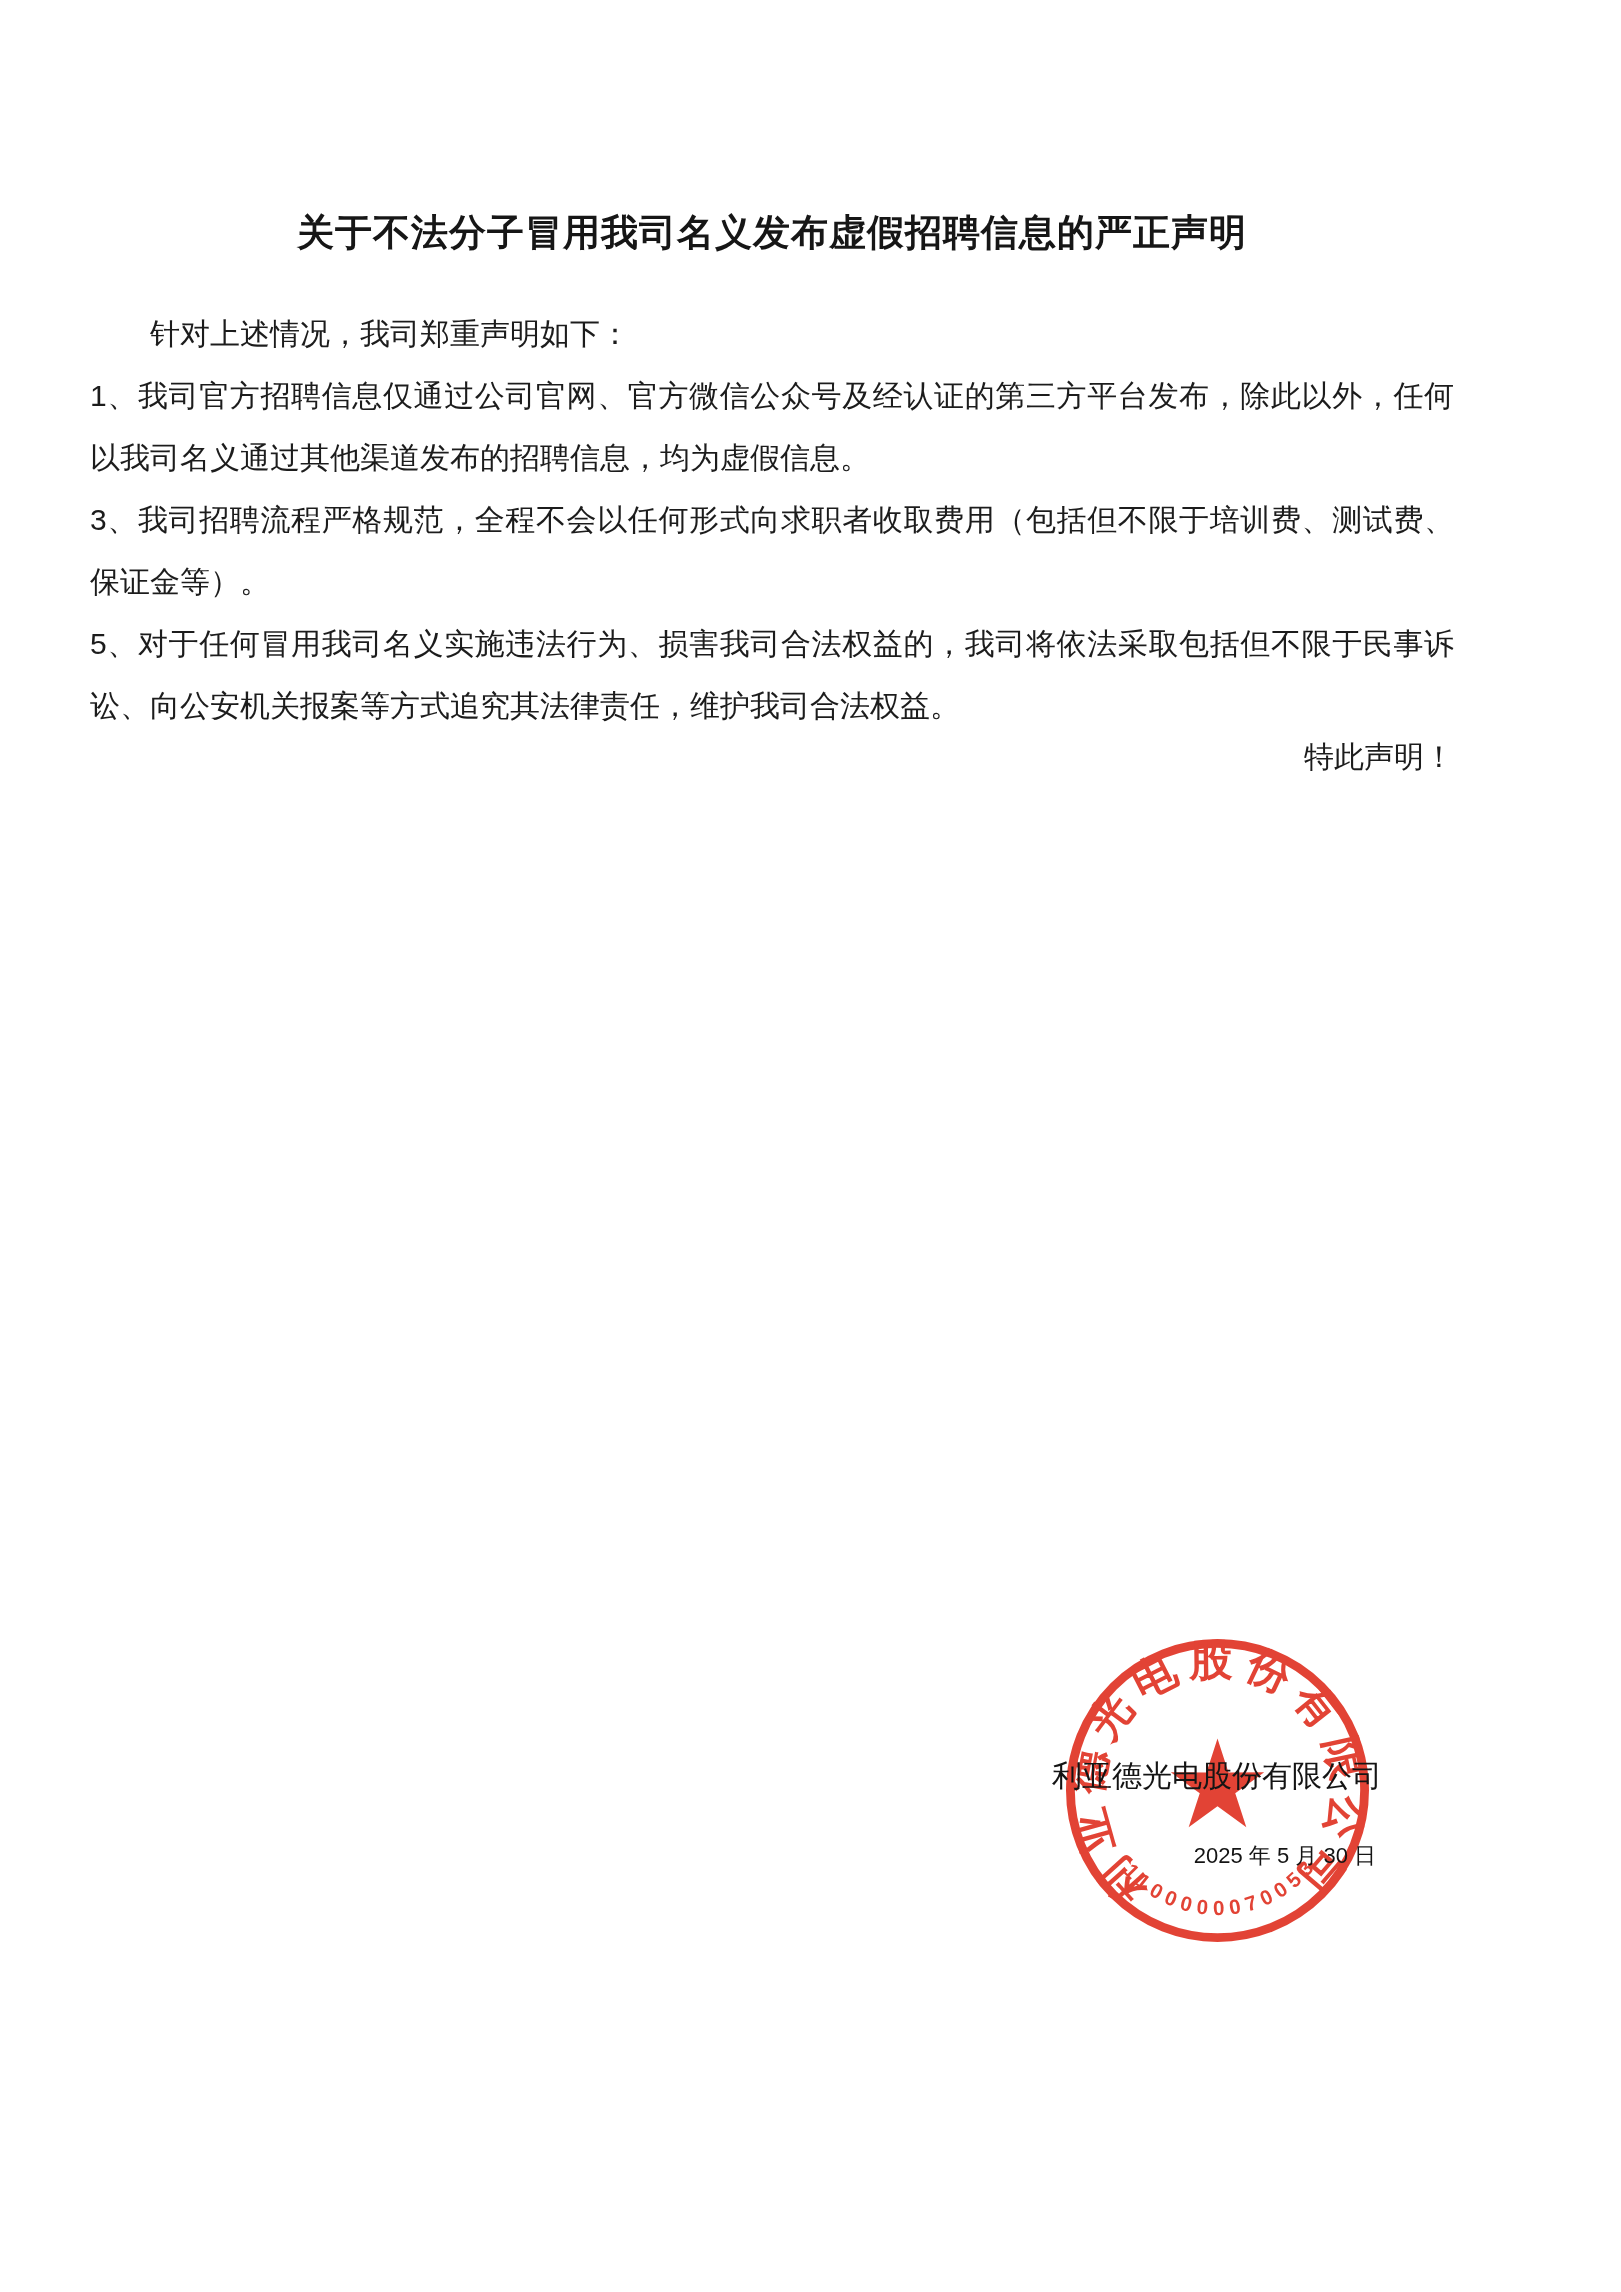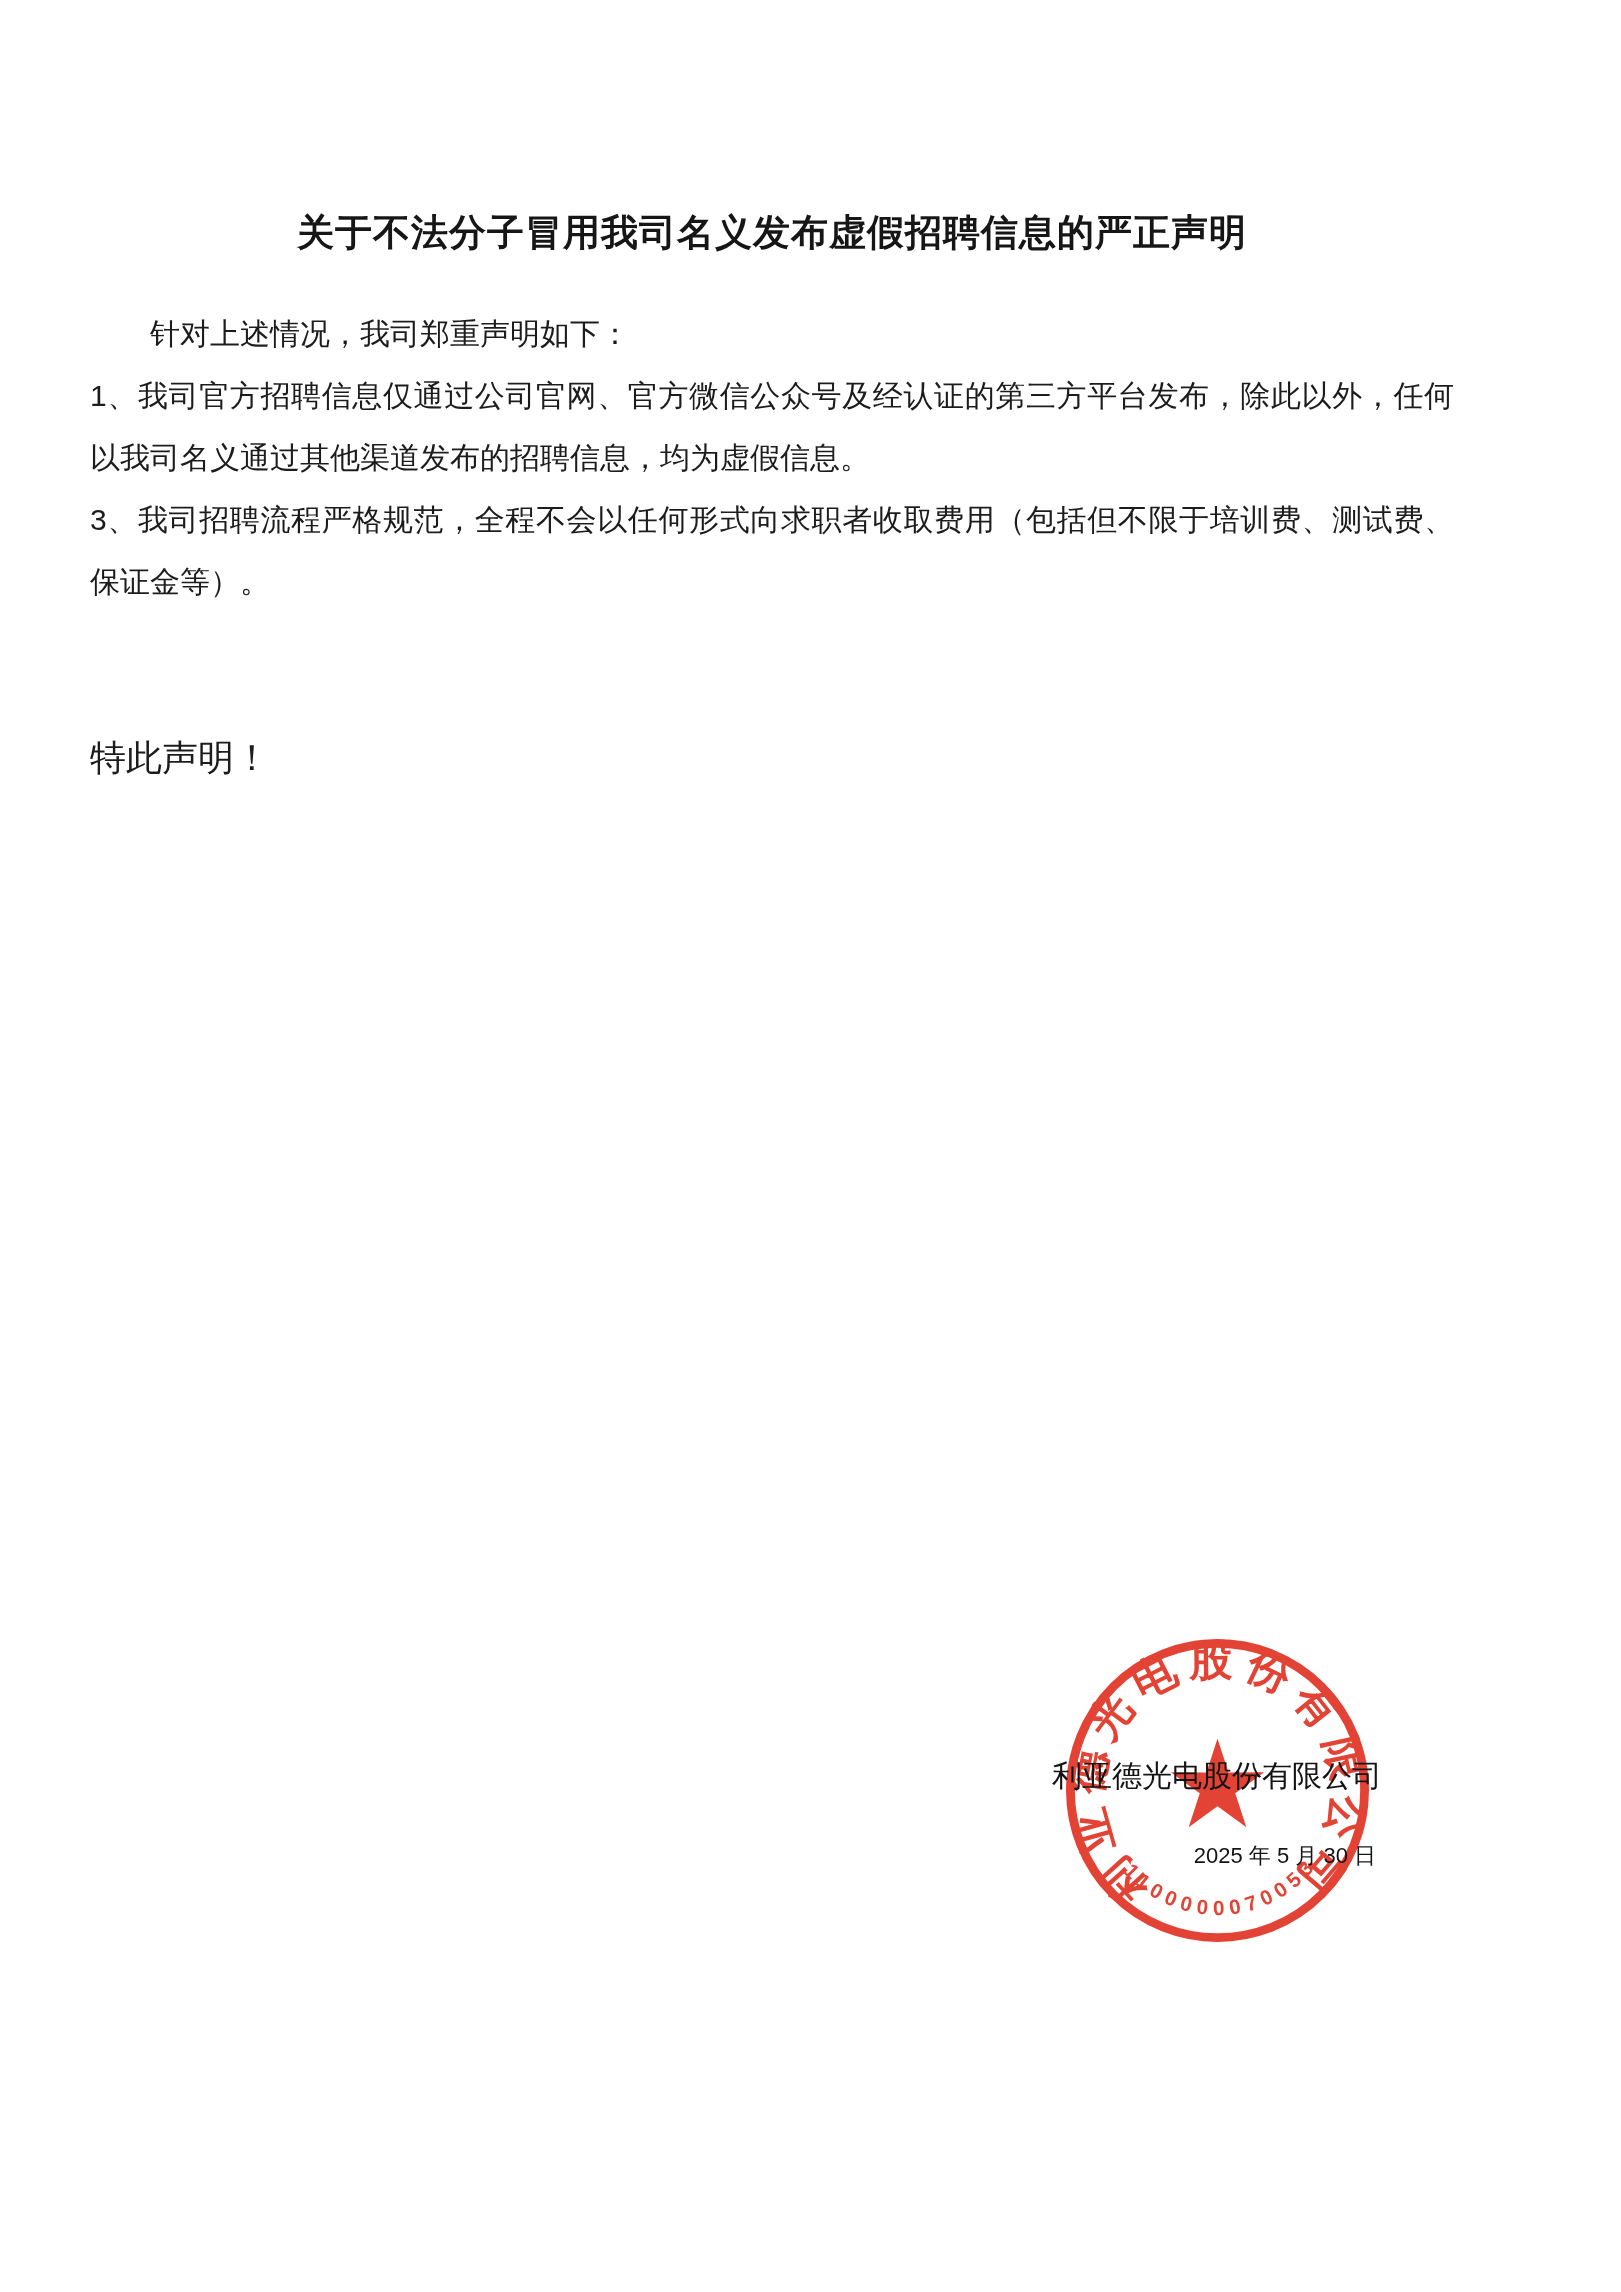--- a/index.html
+++ b/index.html
@@ -33,23 +33,23 @@
     line-height: 62px;
     text-align: justify;
   }
   .doc-body p {
     margin: 0;
   }
   .doc-body p.indent {
     text-indent: 2em;
   }
   .closing {
-    margin-top: 125px;
-    font-size: 36px;
+    font-size: 30px;
     line-height: 39px;
+    text-align: right;
   }
   .sig-company {
     position: absolute;
     top: 1756px;
     right: 239px;
     font-size: 30px;
     color: #141414;
     z-index: 3;
     white-space: nowrap;
   }
@@ -89,20 +89,21 @@
 
 <div class="page">
 
   <div class="content">
     <h1 class="doc-title">关于不法分子冒用我司名义发布虚假招聘信息的严正声明</h1>
 
     <div class="doc-body">
       <p class="indent">针对上述情况，我司郑重声明如下：</p>
       <p>1、我司官方招聘信息仅通过公司官网、官方微信公众号及经认证的第三方平台发布，除此以外，任何以我司名义通过其他渠道发布的招聘信息，均为虚假信息。</p>
       <p>3、我司招聘流程严格规范，全程不会以任何形式向求职者收取费用（包括但不限于培训费、测试费、保证金等）。</p>
+      <p>5、对于任何冒用我司名义实施违法行为、损害我司合法权益的，我司将依法采取包括但不限于民事诉讼、向公安机关报案等方式追究其法律责任，维护我司合法权益。</p>
     </div>
 
     <div class="closing">特此声明！</div>
   </div>
 
   <svg class="seal" viewBox="0 0 360 360" xmlns="http://www.w3.org/2000/svg" xmlns:xlink="http://www.w3.org/1999/xlink">
     <defs>
       <path id="sealTopArc" d="M 112.3 276.6 A 118 118 0 1 1 247.7 276.6" fill="none"></path>
       <path id="sealBottomArc" d="M 79.9 258.2 A 127 127 0 0 0 280.1 258.2" fill="none"></path>
     </defs>

